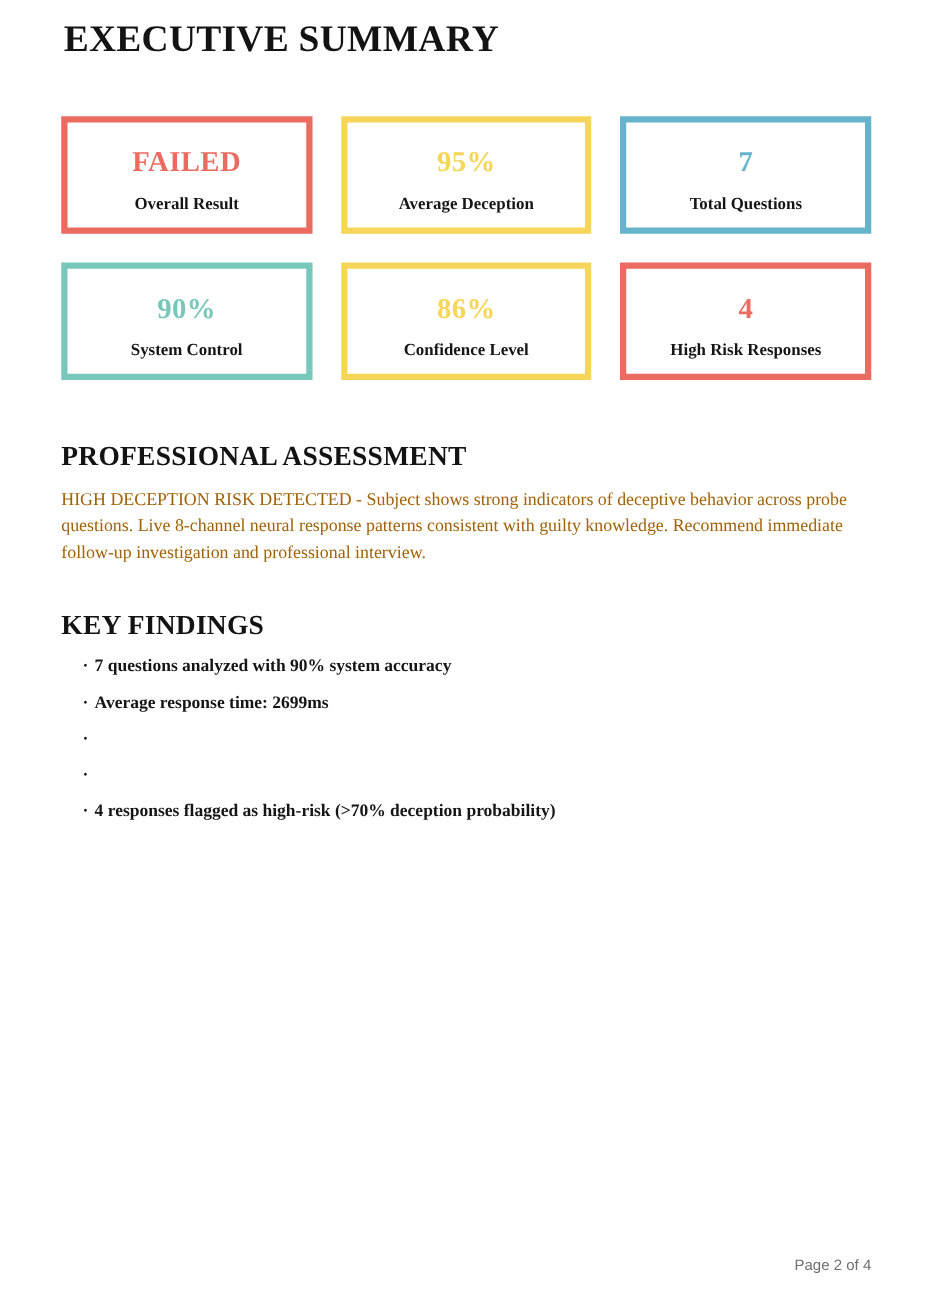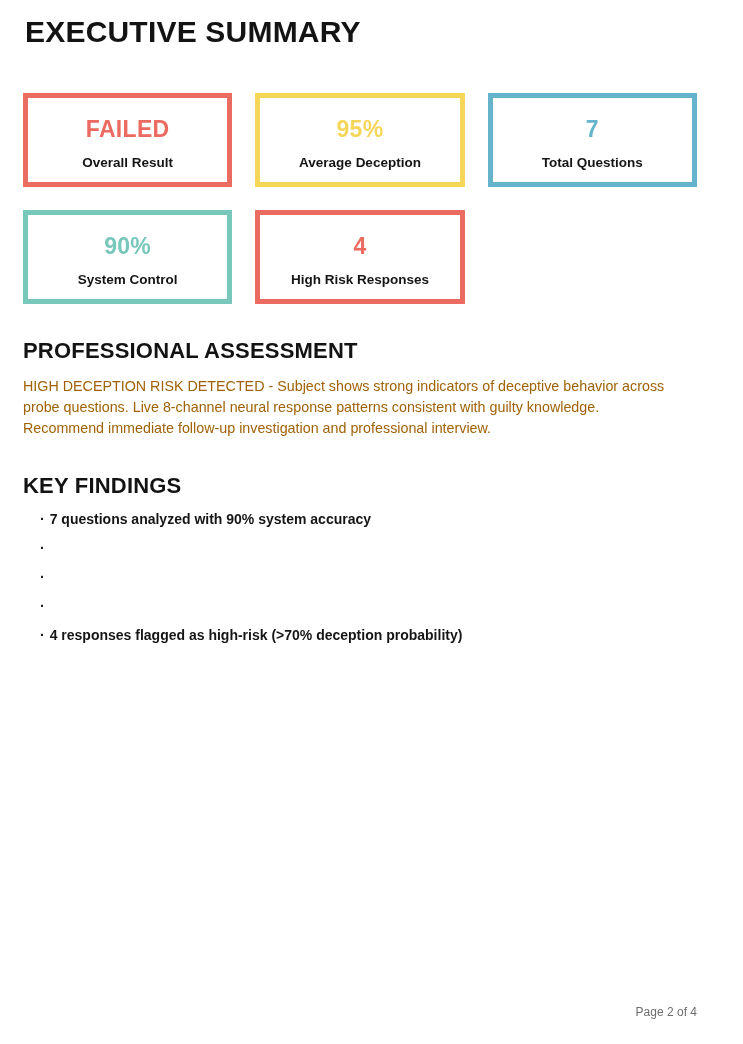--- a/index.html
+++ b/index.html
@@ -8,21 +8,21 @@
 
   .page {
     position: relative;
     width: 743px;
     height: 1044px;
     background: #ffffff;
     overflow: hidden;
     color: #1a1a1a;
   }
 
-  .content { padding: 0 46px 0 23px; }
+  .content { padding: 0 46px 0 49px; font-family: Liberation Serif, serif; }
 
   .doc-title {
     margin: 17px 0 0 2px;
     font-size: 30px;
     line-height: 1;
     font-weight: 700;
     letter-spacing: 0.2px;
     color: #131313;
   }
 
@@ -64,21 +64,21 @@
   }
 
   .section-heading {
     font-size: 22px;
     line-height: 1;
     font-weight: 700;
     letter-spacing: 0.2px;
     color: #131313;
   }
 
-  .heading-assessment { margin-top: 36px; }
+  .heading-assessment { margin-top: 50px; }
   .heading-findings   { margin-top: 37px; }
 
   .assessment-body {
     margin-top: 14px;
     max-width: 650px;
     font-size: 14.3px;
     line-height: 20.8px;
     font-weight: 400;
     color: #a16207;
   }
@@ -131,37 +131,42 @@
         <div class="stat-label">Average Deception</div>
       </div>
       <div class="stat-card" style="--c: #66B3CC;">
         <div class="stat-value">7</div>
         <div class="stat-label">Total Questions</div>
       </div>
       <div class="stat-card" style="--c: #77C7BB;">
         <div class="stat-value">90%</div>
         <div class="stat-label">System Control</div>
       </div>
+      <div class="stat-card" style="--c: #F5D658;">
+        <div class="stat-value">86%</div>
+        <div class="stat-label">Confidence Level</div>
+      </div>
       <div class="stat-card" style="--c: #EB6B61;">
         <div class="stat-value">4</div>
         <div class="stat-label">High Risk Responses</div>
       </div>
     </div>
 
     <h2 class="section-heading heading-assessment">PROFESSIONAL ASSESSMENT</h2>
     <p class="assessment-body">HIGH DECEPTION RISK DETECTED - Subject shows strong indicators of deceptive behavior across probe questions. Live 8-channel neural response patterns consistent with guilty knowledge. Recommend immediate follow-up investigation and professional interview.</p>
 
     <h2 class="section-heading heading-findings">KEY FINDINGS</h2>
     <ul class="findings-list">
       <li>
         <span class="bullet-dot">·</span>
         <span>7 questions analyzed with 90% system accuracy</span>
       </li>
       <li>
         <span class="bullet-dot">·</span>
+        <span>Average response time: 2699ms</span>
       </li>
       <li>
         <span class="bullet-dot">·</span>
       </li>
       <li>
         <span class="bullet-dot">·</span>
       </li>
       <li>
         <span class="bullet-dot">·</span>
         <span>4 responses flagged as high-risk (&gt;70% deception probability)</span>

